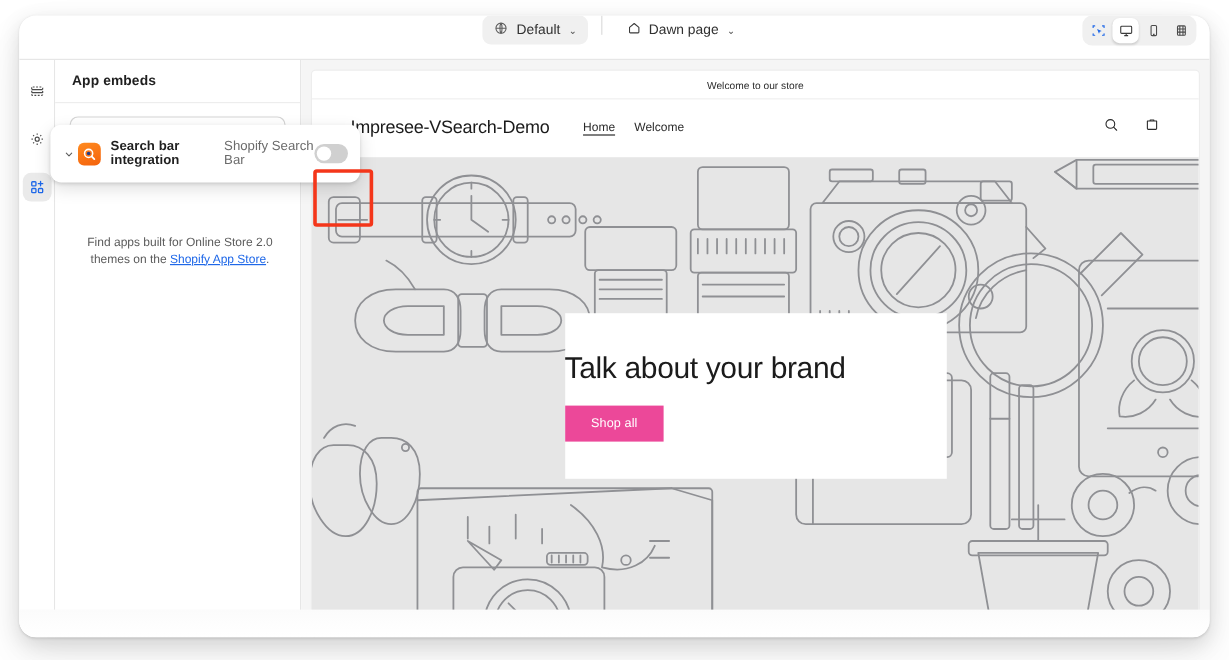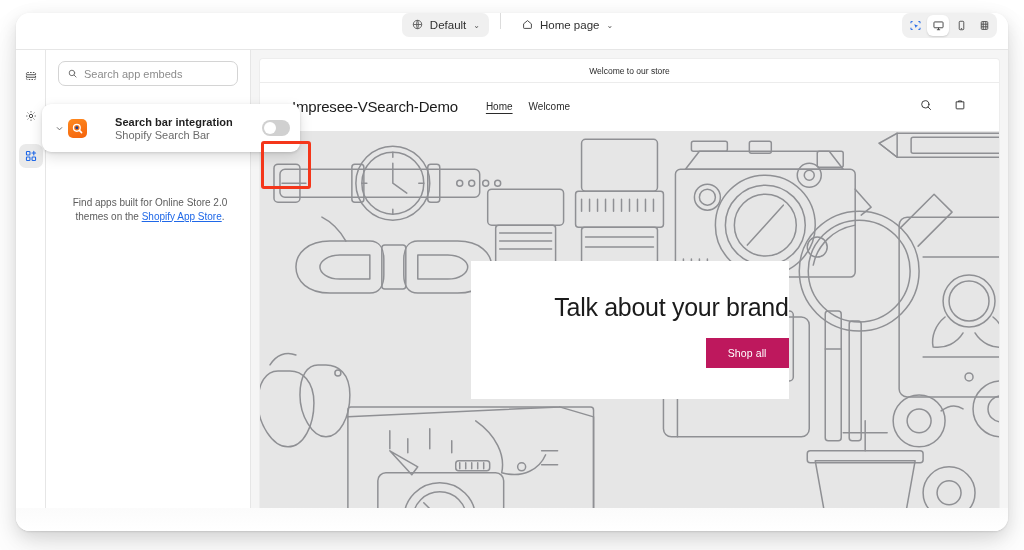--- a/index.html
+++ b/index.html
@@ -133,21 +133,21 @@
     display: flex; align-items: center; padding-left: 10px;
     z-index: 5;
   }
   .chev { width: 14px; color: #5c5c5c; font-size: 9px; display:flex; align-items:center; justify-content:center; }
   .app-icon {
     width: 19px; height: 19px; border-radius: 5px;
     background: linear-gradient(160deg,#ff8a1f,#f4620c);
     display: flex; align-items: center; justify-content: center;
     margin-left: 2px; margin-right: 8px; flex: 0 0 auto;
   }
-  .embed-text { display: flex; flex-direction: column; gap: 1px; margin-left: 20px; }
+  .embed-text { display: flex; flex-direction: row; gap: 1px; }
   .embed-title { font-size: 11px; font-weight: bold; color: #1f1f1f; letter-spacing: .05px; }
   .embed-sub { font-size: 11px; color: #6b6b6b; }
   .toggle-slot { margin-left: auto; margin-right: 10px; }
   .toggle {
     width: 28px; height: 16px; border-radius: 9px; background: #d0d0d0;
     position: relative;
   }
   .toggle .knob {
     position: absolute; left: 2px; top: 2px;
     width: 12px; height: 12px; border-radius: 50%; background: #ffffff;
@@ -186,26 +186,26 @@
 
   .hero {
     position: absolute; left: 0; right: 0; top: 72px; bottom: 20px;
     background: #e6e6e6; overflow: hidden;
   }
   .hero svg { position: absolute; left: 0; top: 0; width: 100%; height: 100%; }
   .hero-card {
     position: absolute; left: 50%; transform: translateX(-50%);
     top: 130px; width: 318px; height: 138px;
     background: #ffffff;
-    display: flex; flex-direction: column; align-items: flex-end; justify-content: center;
+    display: flex; flex-direction: column; align-items: flex-start; justify-content: center;
     gap: 16px;
   }
   .hero-title { font-size: 25px; color: #1b1b1b; letter-spacing: -.3px; }
   .shop-btn {
-    background: #be185d; color: #ffffff; font-size: 10.5px;
+    background: #ec4899; color: #ffffff; font-size: 10.5px;
     padding: 9px 22px; letter-spacing: .1px;
   }
   .site-foot {
     position: absolute; left: 0; right: 0; bottom: 0; height: 20px; background: #ffffff;
   }
   .win-bottom {
     position: absolute; left: 0; right: 0; bottom: 0; height: 23px;
     background: linear-gradient(#fbfbfb,#ffffff);
   }
 </style>
@@ -228,21 +228,21 @@
         <span>Default</span>
         <span class="cv">⌄</span>
       </div>
       <div class="tb-sep"></div>
       <div class="chip plain">
         <span>
           <svg width="13" height="13" viewBox="0 0 20 20" fill="none" stroke="#3a3a3a" stroke-width="1.4" stroke-linejoin="round">
             <path d="M4 9l6-5 6 5v6a1 1 0 0 1-1 1H5a1 1 0 0 1-1-1z"></path>
           </svg>
         </span>
-        <span>Home page</span>
+        <span>Dawn page</span>
         <span class="cv">⌄</span>
       </div>
     </div>
 
     <div class="tb-right">
       <div class="seg">
         <div class="seg-btn blue">
           <svg width="13" height="13" viewBox="0 0 20 20" fill="none" stroke="currentColor" stroke-width="1.5" stroke-linecap="round">
             <path d="M3 6V4h2M15 4h2v2M17 14v2h-2M5 16H3v-2" stroke-dasharray="0"></path>
             <path d="M8 8l6 2.5-2.5 1-1 2.5z" fill="currentColor" stroke="none"></path>
@@ -302,20 +302,21 @@
       <svg width="14" height="14" viewBox="0 0 20 20" fill="none" stroke="currentColor" stroke-width="1.6" stroke-linecap="round">
         <rect x="3.5" y="3.5" width="5" height="5" rx="1"></rect>
         <rect x="3.5" y="11.5" width="5" height="5" rx="1"></rect>
         <rect x="11.5" y="11.5" width="5" height="5" rx="1"></rect>
         <path d="M14 3.2v5.2M11.4 5.8h5.2"></path>
       </svg>
     </div>
   </div>
 
   <div class="panel">
+    <div class="panel-title">App embeds</div>
     <div class="search-wrap">
       <div class="search-box">
         <span>
           <svg width="11" height="11" viewBox="0 0 20 20" fill="none" stroke="#6b6b6b" stroke-width="1.7" stroke-linecap="round">
             <circle cx="9" cy="9" r="5"></circle>
               <path d="M12.8 12.8L16.5 16.5"></path>
           </svg>
         </span>
         <input type="text" placeholder="Search app embeds" style="">
       </div>

